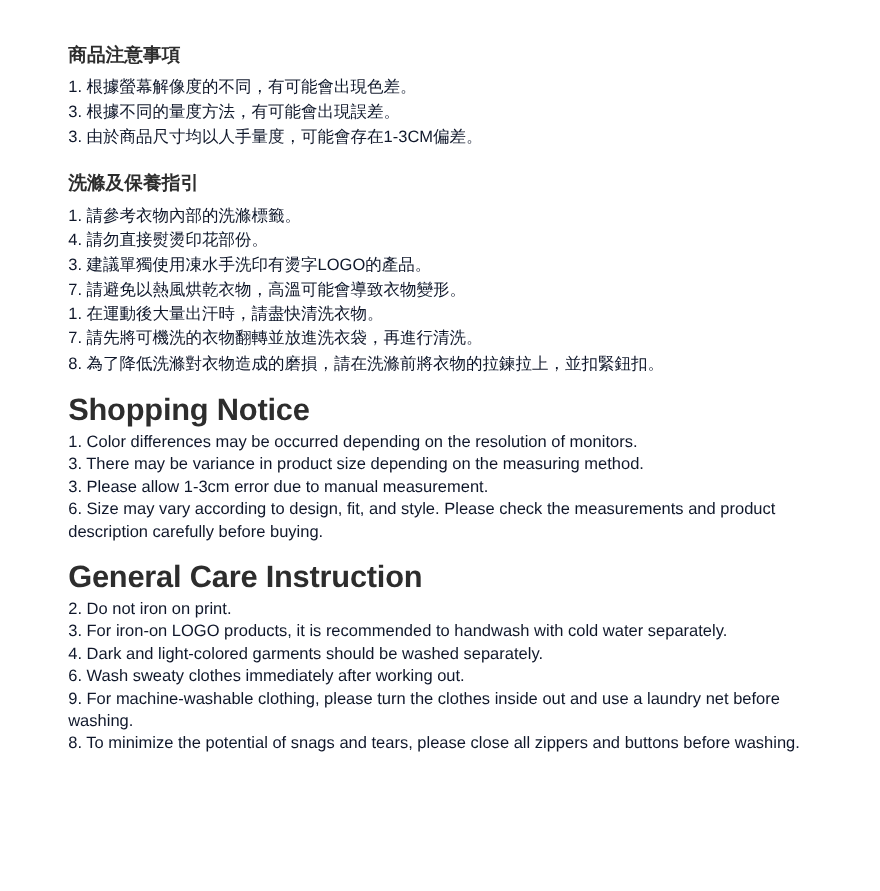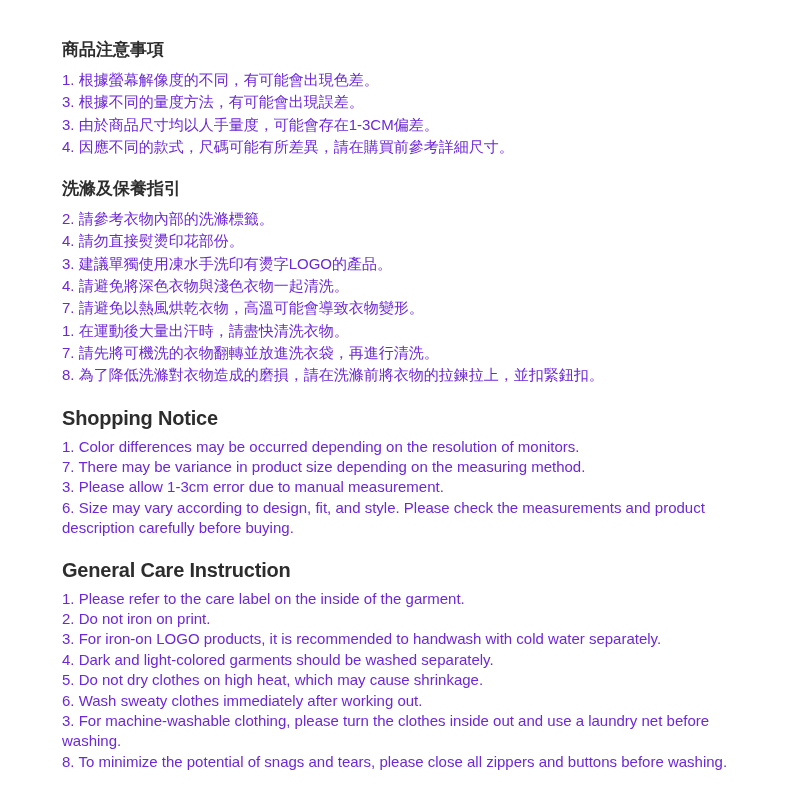--- a/index.html
+++ b/index.html
@@ -27,29 +27,29 @@
   .section-heading {
     margin: 0 0 6px 0;
     color: #2d2d2d;
     font-weight: 700;
   }
   .section-heading.zh {
     font-size: 17px;
     line-height: 26px;
   }
   .section-heading.en {
-    font-size: 20px;
+    font-size: 28px;
     line-height: 26px;
     letter-spacing: -0.2px;
   }
   .notice-list {
     margin: 0;
     padding: 0;
     list-style: none;
-    color: #6d28d9;
+    color: #0f172a;
   }
   .notice-list.zh li {
     font-size: 15px;
     line-height: 22.3px;
   }
   .notice-list.en li {
     font-size: 15px;
     line-height: 20.4px;
   }
 </style>
@@ -57,55 +57,51 @@
 <body>
 
 <div class="page">
 
   <section class="section">
     <h2 class="section-heading zh" lang="zh-Hant">商品注意事項</h2>
     <ul class="notice-list zh" lang="zh-Hant">
       <li>1. 根據螢幕解像度的不同，有可能會出現色差。</li>
       <li>3. 根據不同的量度方法，有可能會出現誤差。</li>
       <li>3. 由於商品尺寸均以人手量度，可能會存在1-3CM偏差。</li>
-      <li>4. 因應不同的款式，尺碼可能有所差異，請在購買前參考詳細尺寸。</li>
     </ul>
   </section>
 
   <section class="section">
     <h2 class="section-heading zh" lang="zh-Hant">洗滌及保養指引</h2>
     <ul class="notice-list zh" lang="zh-Hant">
-      <li>2. 請參考衣物內部的洗滌標籤。</li>
+      <li>1. 請參考衣物內部的洗滌標籤。</li>
       <li>4. 請勿直接熨燙印花部份。</li>
       <li>3. 建議單獨使用凍水手洗印有燙字LOGO的產品。</li>
-      <li>4. 請避免將深色衣物與淺色衣物一起清洗。</li>
       <li>7. 請避免以熱風烘乾衣物，高溫可能會導致衣物變形。</li>
       <li>1. 在運動後大量出汗時，請盡快清洗衣物。</li>
       <li>7. 請先將可機洗的衣物翻轉並放進洗衣袋，再進行清洗。</li>
       <li>8. 為了降低洗滌對衣物造成的磨損，請在洗滌前將衣物的拉鍊拉上，並扣緊鈕扣。</li>
     </ul>
   </section>
 
   <section class="section">
     <h2 class="section-heading en" lang="en">Shopping Notice</h2>
     <ul class="notice-list en" lang="en">
       <li>1. Color differences may be occurred depending on the resolution of monitors.</li>
-      <li>7. There may be variance in product size depending on the measuring method.</li>
+      <li>3. There may be variance in product size depending on the measuring method.</li>
       <li>3. Please allow 1-3cm error due to manual measurement.</li>
       <li>6. Size may vary according to design, fit, and style. Please check the measurements and product description carefully before buying.</li>
     </ul>
   </section>
 
   <section class="section">
     <h2 class="section-heading en" lang="en">General Care Instruction</h2>
     <ul class="notice-list en" lang="en">
-      <li>1. Please refer to the care label on the inside of the garment.</li>
       <li>2. Do not iron on print.</li>
       <li>3. For iron-on LOGO products, it is recommended to handwash with cold water separately.</li>
       <li>4. Dark and light-colored garments should be washed separately.</li>
-      <li>5. Do not dry clothes on high heat, which may cause shrinkage.</li>
       <li>6. Wash sweaty clothes immediately after working out.</li>
-      <li>3. For machine-washable clothing, please turn the clothes inside out and use a laundry net before washing.</li>
+      <li>9. For machine-washable clothing, please turn the clothes inside out and use a laundry net before washing.</li>
       <li>8. To minimize the potential of snags and tears, please close all zippers and buttons before washing.</li>
     </ul>
   </section>
 
 </div>
 
 </body></html>

